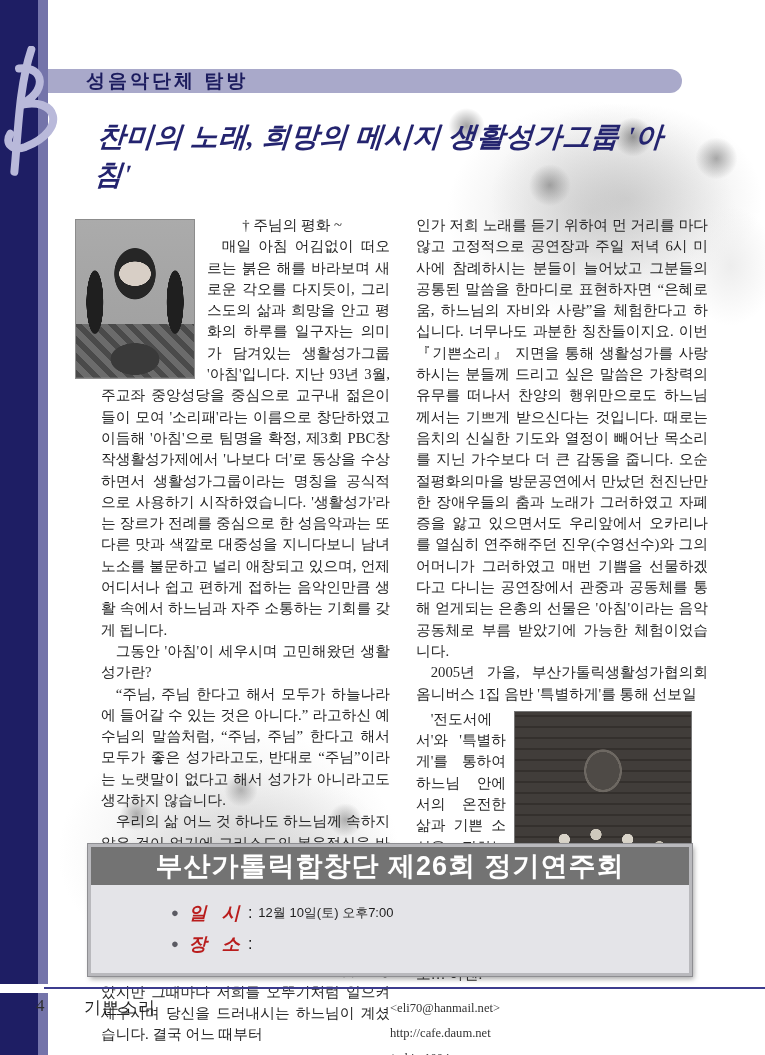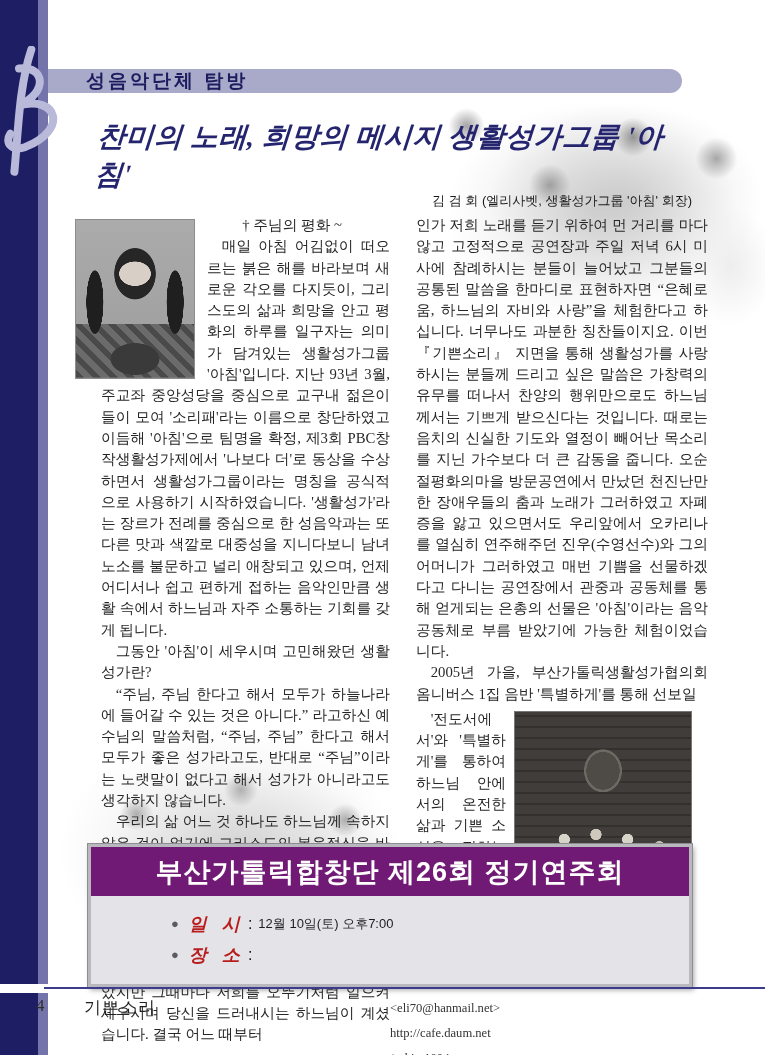--- a/index.html
+++ b/index.html
@@ -70,21 +70,21 @@
       radial-gradient(ellipse 22px 34px at 35% 70%, #d6d0c5 0 60%, transparent 65%),
       radial-gradient(ellipse 22px 34px at 62% 72%, #ded8cd 0 60%, transparent 65%),
       linear-gradient(to bottom, transparent 72%, #59554f 72%),
       repeating-linear-gradient(0deg, #413d3a 0 9px, #34302d 9px 11px);
     background-repeat:no-repeat,no-repeat,no-repeat,no-repeat,no-repeat,no-repeat,no-repeat,no-repeat,repeat;
     border:1px solid #777;}
   .contacts{margin-top:10px;font-size:12.6px;line-height:25px;text-align:left;color:#333;}
   
   .banner{position:absolute;left:88px;top:844px;width:598px;border:3px solid #b9b9bd;
           outline:1px solid #8e8e92;box-shadow:2px 3px 5px rgba(60,60,60,.45);}
-  .banner-head{height:49px;background:#701a75;display:flex;align-items:center;justify-content:center;}
+  .banner-head{height:38px;background:#737373;display:flex;align-items:center;justify-content:center;}
   .banner-head span{font-family:"Liberation Sans",sans-serif;font-weight:bold;font-size:27px;
                     color:#ffffff;letter-spacing:1px;}
   .banner-body{background:#e4e4e8;padding:12px 0 14px 80px;}
   .b-row{display:flex;align-items:center;height:31px;font-family:"Liberation Sans",sans-serif;}
   .b-bullet{color:#5a5a62;font-size:13px;margin-right:10px;}
   .b-label{font-weight:bold;font-size:18px;color:#b91c1c;white-space:pre;font-style:italic;}
   .b-colon{font-size:16px;margin:0 6px 0 8px;color:#141414;}
   .b-value{font-size:13px;color:#1d1d1d;}
   
   .footer-band{position:absolute;left:0;top:984px;width:48px;height:9px;background:#ffffff;}
@@ -107,21 +107,20 @@
   </svg>
 
   <div class="header-bar">
     <span>성음악단체 탐방</span>
   </div>
 
   <div class="fade-tr"></div>
   <div class="fade-bl"></div>
 
   <div class="art-title">찬미의 노래, 희망의 메시지 생활성가그룹 '아침'</div>
-  <div class="byline">김 검 회 (엘리사벳, 생활성가그룹 '아침' 회장)</div>
 
   <div class="col col-left">
     <div class="photo-portrait"></div>
     <p class="greeting">† 주님의 평화 ~</p>
     <p class="indent">매일 아침 어김없이 떠오르는 붉은 해를 바라보며 새로운 각오를 다지듯이, 그리스도의 삶과 희망을 안고 평화의 하루를 일구자는 의미가 담겨있는 생활성가그룹 '아침'입니다. 지난 93년 3월, 주교좌 중앙성당을 중심으로 교구내 젊은이들이 모여 '소리패'라는 이름으로 창단하였고 이듬해 '아침'으로 팀명을 확정, 제3회 PBC창작생활성가제에서 '나보다 더'로 동상을 수상하면서 생활성가그룹이라는 명칭을 공식적으로 사용하기 시작하였습니다. '생활성가'라는 장르가 전례를 중심으로 한 성음악과는 또 다른 맛과 색깔로 대중성을 지니다보니 남녀노소를 불문하고 널리 애창되고 있으며, 언제 어디서나 쉽고 편하게 접하는 음악인만큼 생활 속에서 하느님과 자주 소통하는 기회를 갖게 됩니다.</p>
     <p class="indent">그동안 '아침'이 세우시며 고민해왔던 생활성가란?</p>
     <p class="indent">“주님, 주님 한다고 해서 모두가 하늘나라에 들어갈 수 있는 것은 아니다.” 라고하신 예수님의 말씀처럼, “주님, 주님” 한다고 해서 모두가 좋은 성가라고도, 반대로 “주님”이라는 노랫말이 없다고 해서 성가가 아니라고도 생각하지 않습니다.</p>
     <p class="indent">우리의 삶 어느 것 하나도 하느님께 속하지 않은 것이 없기에 그리스도의 복음정신을 바탕으로 만들어진 사랑과 희망의 메시지가 담긴 곡이면 모두 성가라고 해석하였고, 복잡하고 때론 힘겨운 삶의 모습들도 결국은 하느님의 순리와 섭리대로 돌아가기 때문에 공감하는 분들이 많아졌다고 생각합니다. 무엇보다 13년의 시간을 걸어오면서 숱한 어려움도 많았지만 그때마다 저희를 오뚜기처럼 일으켜 세우시며 당신을 드러내시는 하느님이 계셨습니다. 결국 어느 때부터</p>
   </div>
 

